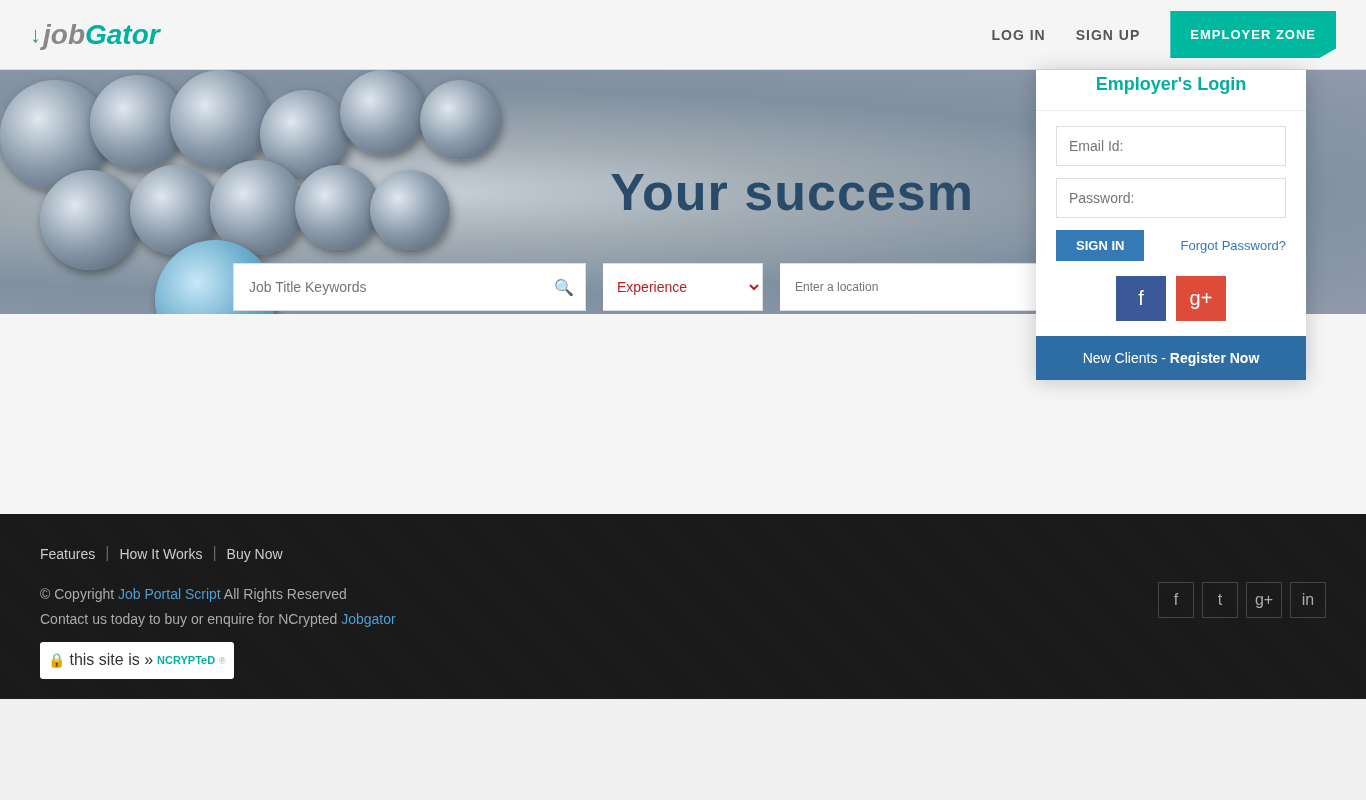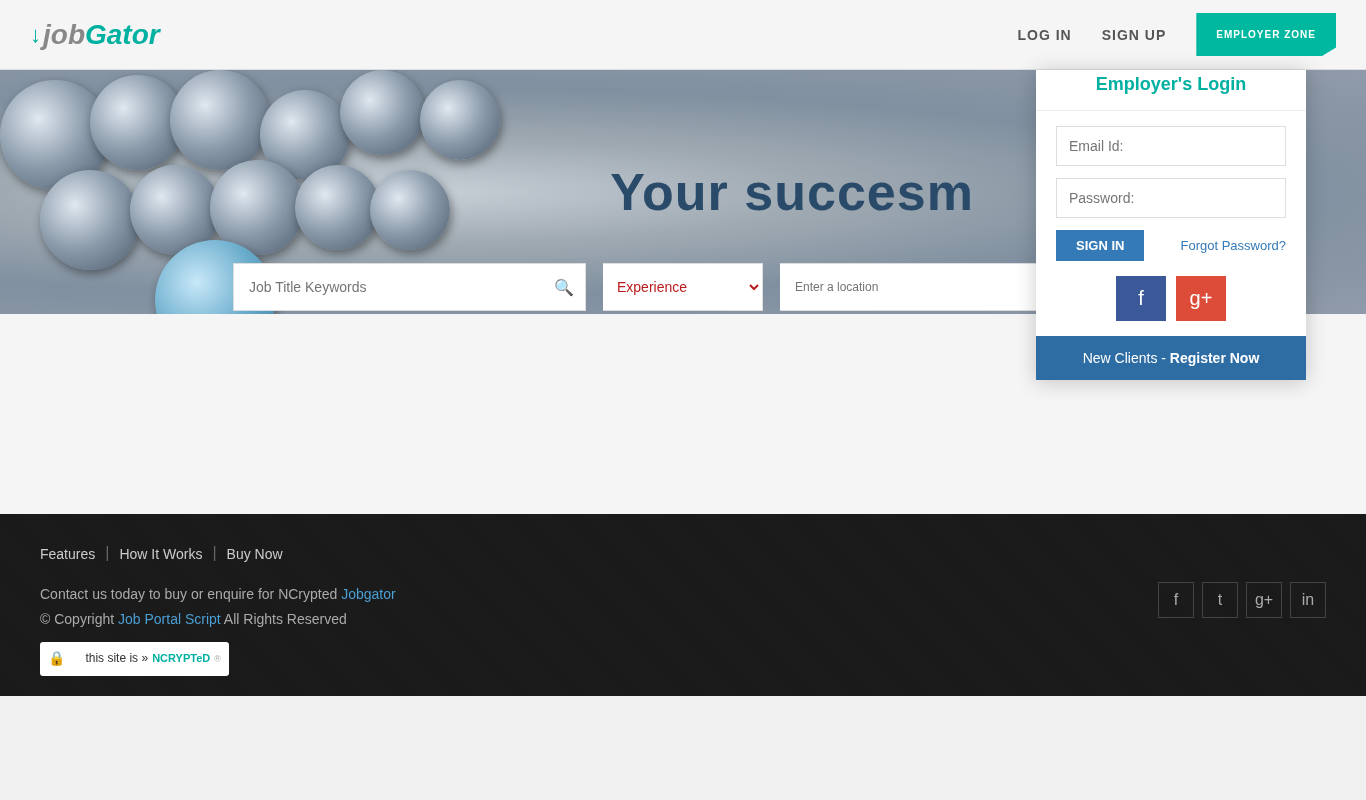--- a/index.html
+++ b/index.html
@@ -51,21 +51,21 @@
       text-decoration: none;
       font-size: 14px;
       font-weight: bold;
       letter-spacing: 1px;
       cursor: pointer;
     }
     .employer-zone-btn {
       background: #00b8a0;
       color: white;
       padding: 16px 20px;
-      font-size: 10px;
+      font-size: 13px;
       font-weight: bold;
       letter-spacing: 1px;
       cursor: pointer;
       border: none;
       position: relative;
       clip-path: polygon(0 0, 100% 0, 100% 80%, 90% 100%, 0 100%);
     }
 
     
     .hero {
@@ -443,29 +443,29 @@
     <a>Features</a>
     <span class="footer-nav-sep">|</span>
     <a>How It Works</a>
     <span class="footer-nav-sep">|</span>
     <a>Buy Now</a>
   </div>
 
   <div class="footer-bottom">
     <div class="footer-left">
       <div>
-        <span>Contact us today to buy or enquire for NCrypted </span><a>Jobgator</a>
+        <span>© Copyright </span><a>Job Portal Script</a><span> All Rights Reserved</span>
       </div>
       <div>
-        <span>© Copyright </span><a>Job Portal Script</a><span> All Rights Reserved</span>
+        <span>Contact us today to buy or enquire for NCrypted </span><a>Jobgator</a>
       </div>
       <div class="ncrypted-logo">
         <div class="ncrypted-img">
           <span style="color:#666;font-size:14px;">🔒</span>
-          <span style="color:#333;font-size:12px;margin-left:16px;">this site is »</span>
+          <span style="color:#333;font-size:16px;">this site is »</span>
           <span class="ncrypted-text">NCRYPTeD</span>
           <sup style="color:#aaa;font-size:9px;">®</sup>
         </div>
       </div>
     </div>
 
     <div class="footer-social">
       <div class="footer-social-icon">f</div>
       <div class="footer-social-icon">t</div>
       <div class="footer-social-icon">g+</div>

